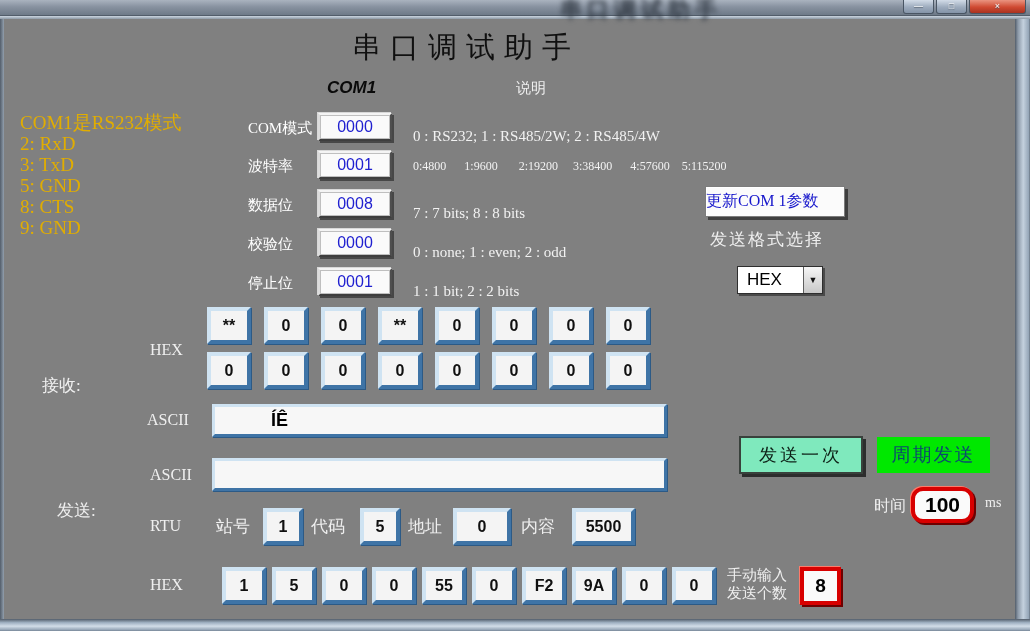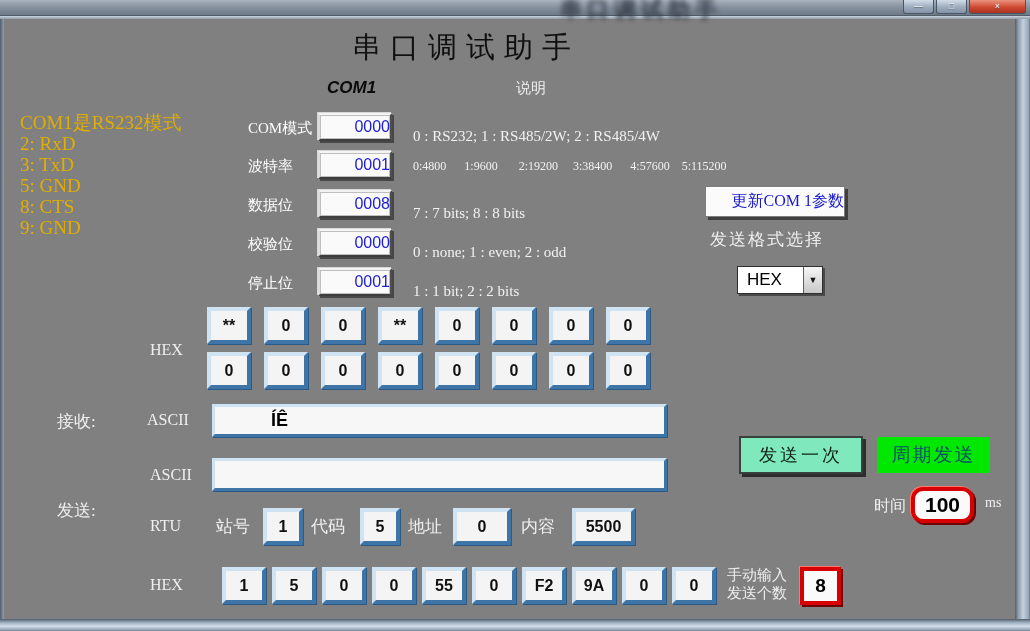--- a/index.html
+++ b/index.html
@@ -42,27 +42,27 @@
 
   .pinout { position:absolute; left:20px; top:112px; color:#e1ad00; font-size:19px;
     line-height:21px; white-space:nowrap; }
 
   
   .set-row { position:absolute; left:232px; height:28px; width:600px; }
   .set-lbl { position:absolute; left:16px; top:6px; font-size:15px; color:#ffffff; }
   .num-field { position:absolute; left:86px; top:0; width:74px; height:28px; background:#fafafa;
     border:2px solid; border-color:#f4f4f4 #4e4e4e #3e3e3e #dcdcdc;
     box-shadow:-1px -1px 0 #d8d8d8, 2px 2px 0 #474747, inset 0 0 0 1px #bfbfbf;
-    color:#2020d0; font-size:16px; text-align:right; line-height:23px; }
+    color:#2020d0; font-size:16px; text-align:center; line-height:23px; }
   .set-desc { position:absolute; left:181px; top:15px; font-size:15px; color:#f2f2f2; white-space:pre; }
   .set-desc.small { font-size:12px; top:8px; }
 
   .btn-update { position:absolute; left:705px; top:186px; width:140px; height:31px;
     background:#fbfbfb; border:1px solid #7c7c7c; box-shadow:3px 3px 0 #3f3f3f, inset 1px 1px 0 #fff;
-    color:#1818cc; font-size:16px; text-align:right; line-height:28px; cursor:default; }
+    color:#1818cc; font-size:16px; text-align:left; line-height:28px; cursor:default; }
   .send-fmt-lbl { position:absolute; left:710px; top:228px; font-size:17px; letter-spacing:2px; }
   .dropdown { position:absolute; left:737px; top:266px; width:86px; height:28px; background:#fff;
     border:1px solid #2e2e2e; box-shadow:2px 2px 0 #4a4a4a; display:flex; align-items:stretch; cursor:default; }
   .dropdown .val { flex:1; padding-left:9px; font-size:17px; color:#000; line-height:26px; }
   .dropdown .arrow-btn { width:19px; background:linear-gradient(180deg,#f6f6f6,#c8c8c8);
     border-left:1px solid #5e5e5e; display:flex; align-items:center; justify-content:center;
     font-size:9px; color:#101010; }
 
   .sec-lbl { position:absolute; font-size:17px; }
   .row-lbl { position:absolute; font-size:16px; }
@@ -160,21 +160,21 @@
 
     <div class="btn-update serif">更新COM 1参数</div>
     <div class="send-fmt-lbl serif white">发送格式选择</div>
     <div class="dropdown">
       <span class="val">HEX</span>
       <span class="arrow-btn">
           <span>▼</span>
         </span>
     </div>
 
-    <div class="sec-lbl serif white" style="left:57px; top:374px;margin-top:36px;">接收:</div>
+    <div class="sec-lbl serif white" style="left:42px; top:374px;">接收:</div>
     <div class="row-lbl serif white" style="left:150px; top:341px;">HEX</div>
 
     <div class="hexrow rx" style="left:207px; top:307px;">
       <span class="blue-box">**</span>
       <span class="blue-box">0</span>
       <span class="blue-box">0</span>
       <span class="blue-box">**</span>
       <span class="blue-box">0</span>
       <span class="blue-box">0</span>
       <span class="blue-box">0</span>

